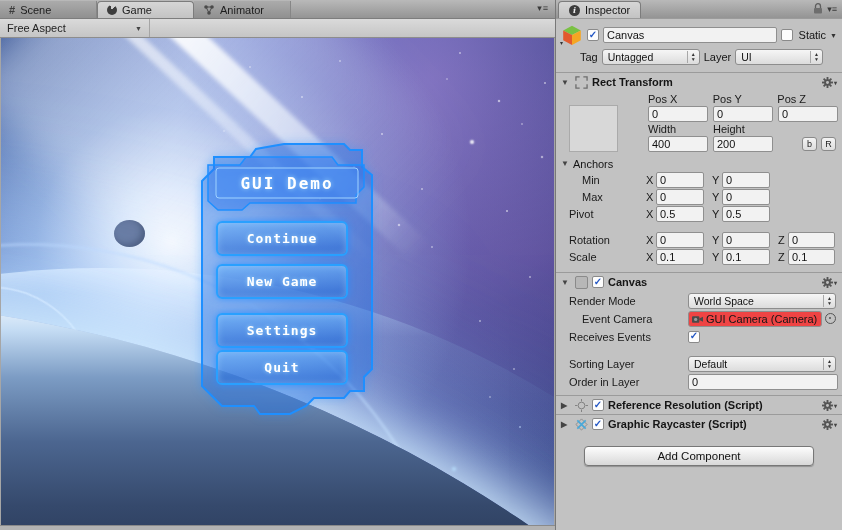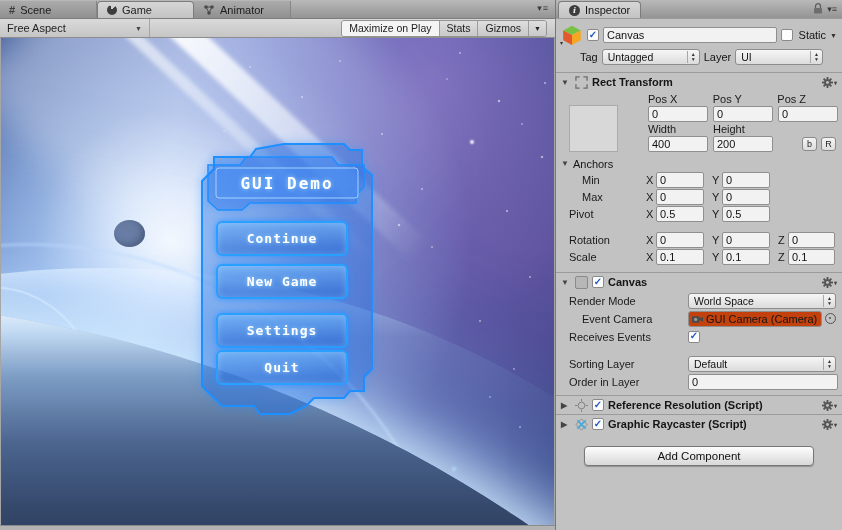--- a/index.html
+++ b/index.html
@@ -119,21 +119,21 @@
   .ar .af.z{width:47px;margin-right:0;}
   .gap8{height:8px;}
   .gap6{height:6px;}
   .gap4{height:4px;}
   
   .crow{display:flex;align-items:center;height:17px;margin:1px 6px 1px 13px;}
   .crow .lbl{width:119px;box-sizing:border-box;color:#1a1a1a;flex:none;}
   .crow .lbl.ind{padding-left:13px;}
   .crow .dd{flex:1;}
   .crow .tf{flex:1;}
-  .objfield{flex:1;height:16px;box-sizing:border-box;background:#c2410c;border:1px solid #8f8f8f;border-radius:3px;display:flex;align-items:center;gap:3px;padding:0 3px;overflow:hidden;white-space:nowrap;}
+  .objfield{flex:1;height:16px;box-sizing:border-box;background:#ef4444;border:1px solid #8f8f8f;border-radius:3px;display:flex;align-items:center;gap:3px;padding:0 3px;overflow:hidden;white-space:nowrap;}
   .picker{width:9px;height:9px;border:1px solid #555;border-radius:50%;position:relative;flex:none;margin-left:3px;}
   .picker::after{content:"";position:absolute;left:2.5px;top:2.5px;width:2px;height:2px;background:#555;border-radius:50%;}
   .addwrap{display:flex;justify-content:center;margin-top:13px;}
   .addbtn{width:230px;height:20px;box-sizing:border-box;border:1px solid #777;border-radius:4px;background:linear-gradient(#fdfdfd,#d8d8d8);display:flex;align-items:center;justify-content:center;font-size:11.5px;color:#111;box-shadow:0 1px 1px rgba(0,0,0,.25);cursor:pointer;}
   .b{font-weight:bold;}
 </style>
 </head>
 <body>
 
 <div class="app">
@@ -157,26 +157,20 @@
           </svg>
         <span>Animator</span>
       </div>
       <span class="winmenu">▾≡</span>
     </div>
 
     <div class="gtoolbar">
       <div class="aspect">
         <span>Free Aspect</span>
         <span class="arr">▼</span>
-      </div>
-      <div class="tbgroup">
-        <div class="tbbtn on">Maximize on Play</div>
-        <div class="tbbtn">Stats</div>
-        <div class="tbbtn">Gizmos</div>
-        <div class="tbbtn last">▼</div>
       </div>
     </div>
 
     <div class="viewport">
       <div class="lyr base"></div>
       <div class="lyr nebula"></div>
       <div class="lyr planet2"></div>
       <div class="lyr glow"></div>
       <div class="lyr swath"></div>
       <div class="lyr beam b1"></div>

